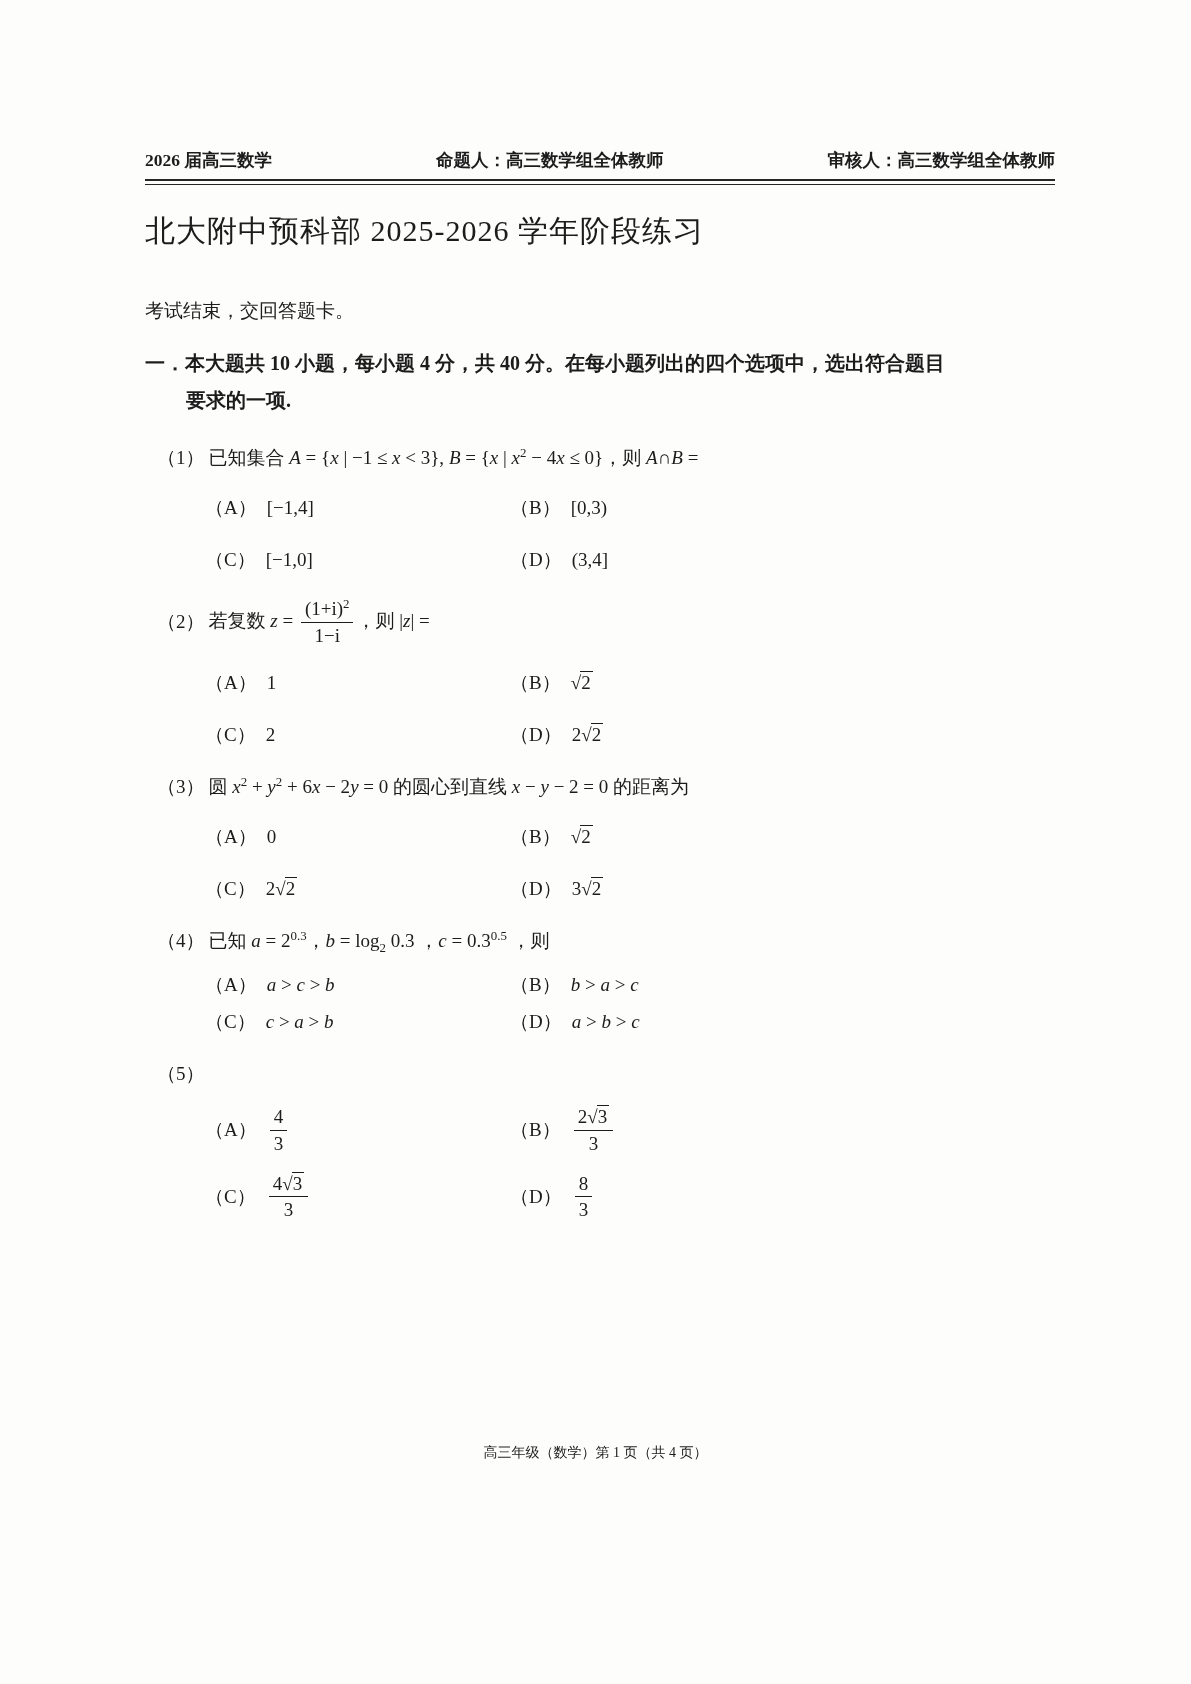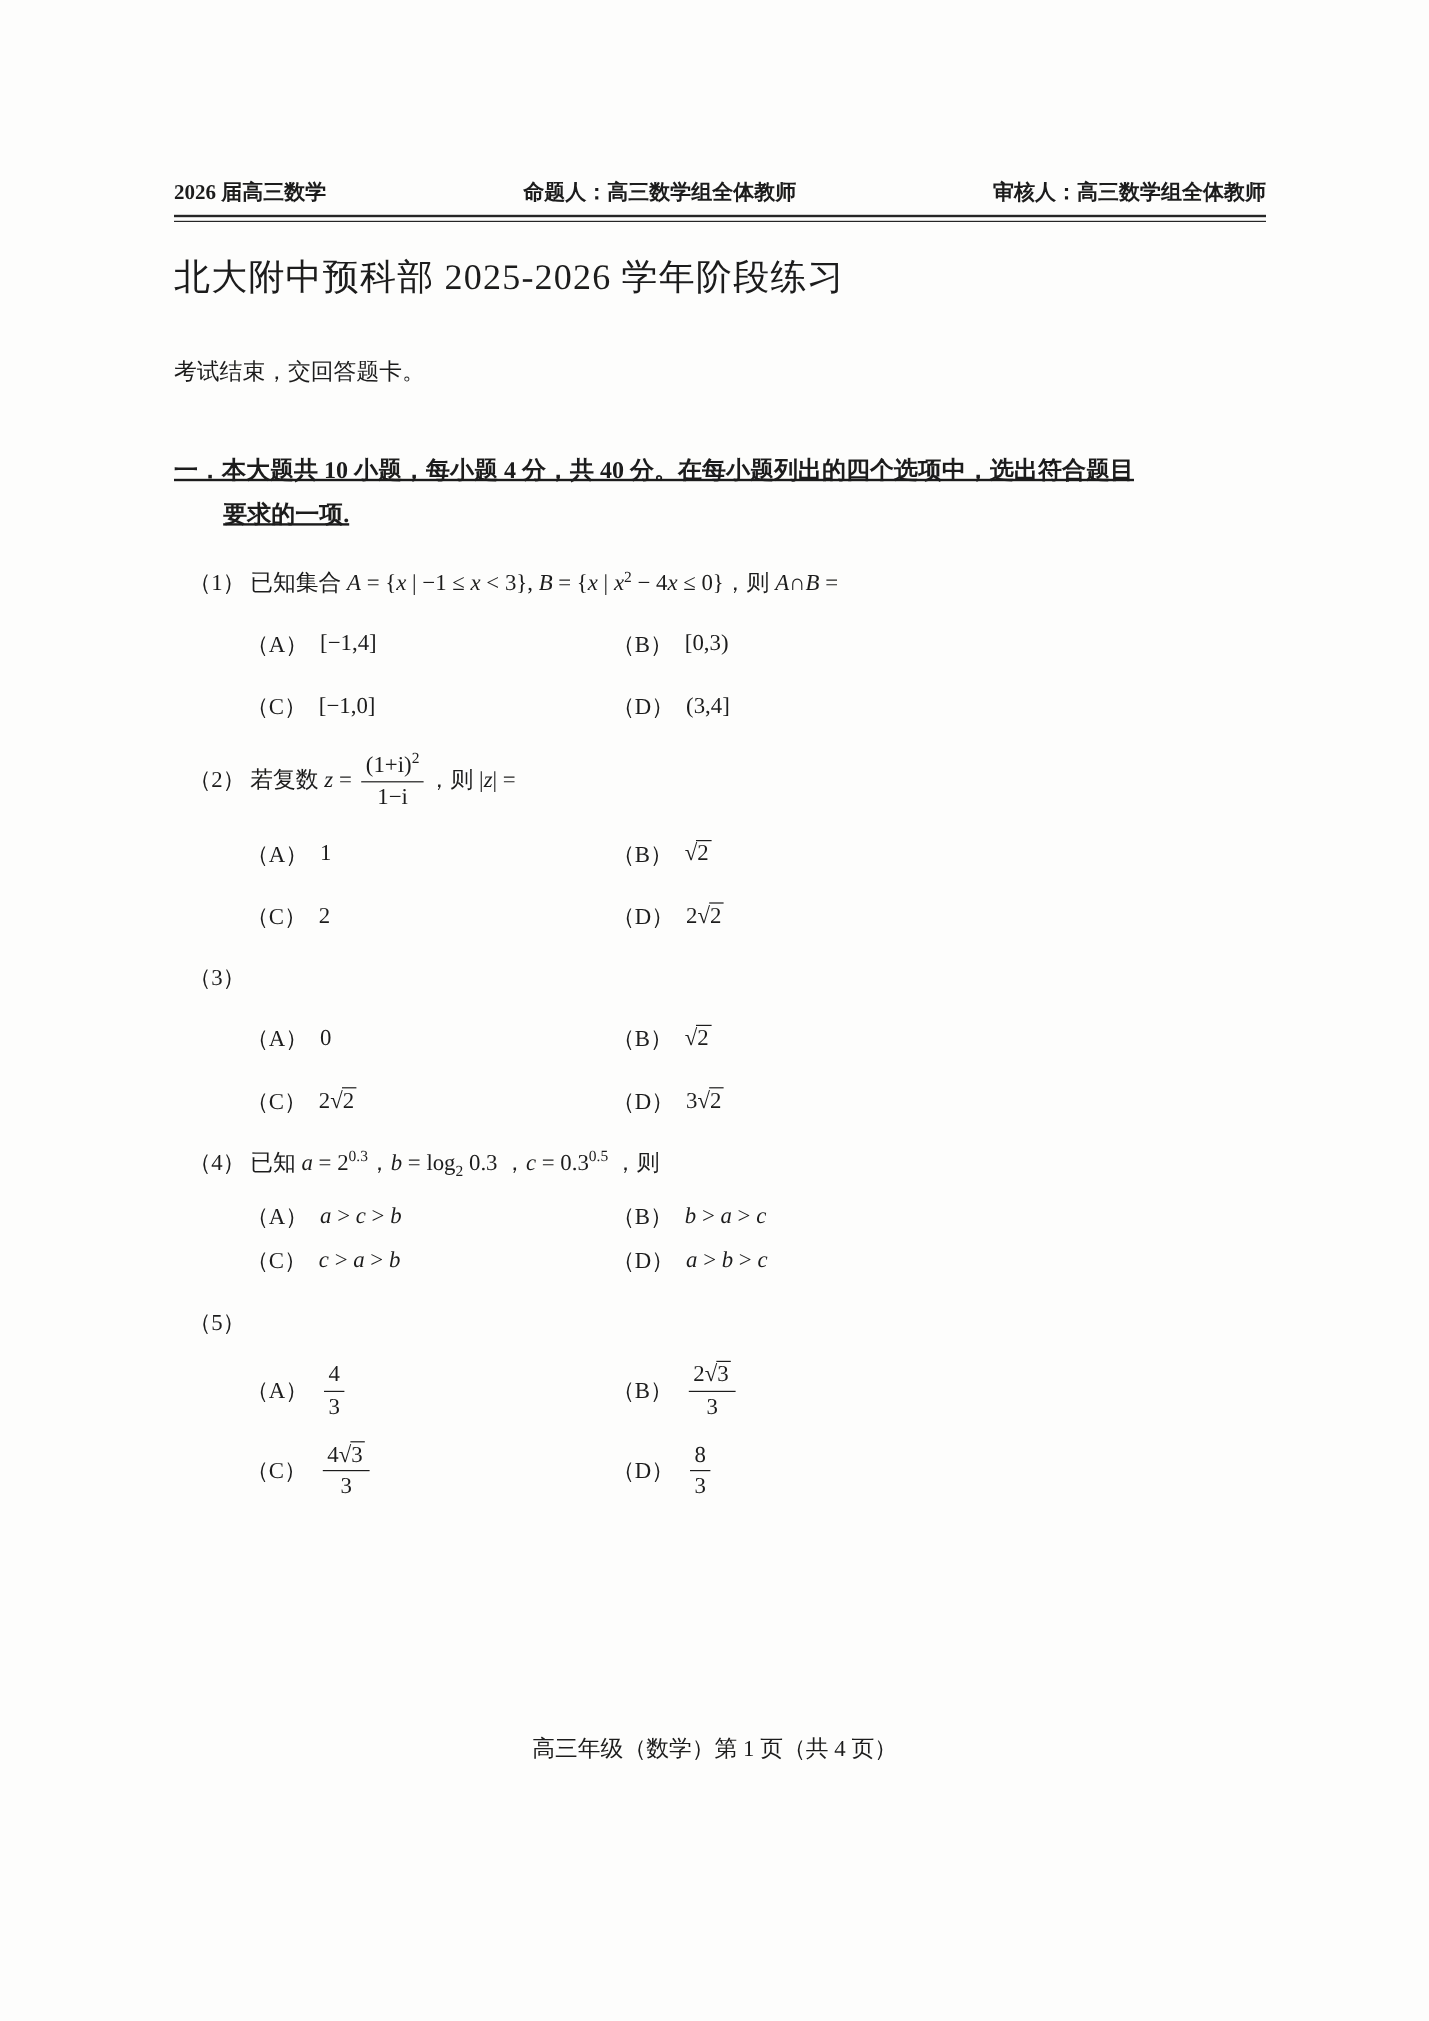--- a/index.html
+++ b/index.html
@@ -21,21 +21,21 @@
   .rule{margin-top:7px;height:3px;border-top:2px solid #262626;border-bottom:1px solid #262626;}
   
   .title1{margin-top:26px;font-size:30px;font-weight:400;letter-spacing:1px;}
   .subjectRow{position:relative;margin-top:10px;height:58px;}
   .subject{text-align:center;font-size:36px;font-weight:700;line-height:58px;}
   .date{position:absolute;right:6px;bottom:6px;font-size:20px;font-weight:400;}
   
   .intro{margin-top:40px;line-height:1.95;}
   .intro .ind{text-indent:2em;}
   
-  .section{margin-top:45px;font-weight:700;font-size:20px;line-height:1.85;text-decoration:underline;}
+  .section{margin-top:16px;font-weight:700;font-size:20px;line-height:1.85;}
   .section .cont{margin-left:2.05em;}
   
   .question{margin-top:24px;}
   .stem{display:flex;align-items:center;margin-left:12px;line-height:1.6;}
   .qnum{flex:0 0 auto;margin-right:4px;}
   .opts{margin:22px 0 8px 60px;display:grid;grid-template-columns:305px auto;row-gap:26px;}
   .question.tight .opts{row-gap:11px;margin-top:15px;}
   .question.midgap .opts{row-gap:16px;margin-top:16px;}
   .opt{display:flex;align-items:center;}
   .olabel{margin-right:10px;}
@@ -44,21 +44,21 @@
   sup{font-size:68%;vertical-align:super;line-height:0;}
   sub{font-size:68%;vertical-align:sub;line-height:0;}
   .frac{display:inline-flex;flex-direction:column;vertical-align:middle;
         text-align:center;line-height:1.25;margin:0 3px;}
   .frac .num{border-bottom:1.4px solid currentColor;padding:0 4px 1px;}
   .frac .den{padding:1px 4px 0;}
   .sq{white-space:nowrap;}
   .sq .rsign{letter-spacing:-1px;}
   .sq .rd{border-top:1.4px solid currentColor;padding:0 2px 0 1px;}
   
-  .footer{position:absolute;left:0;right:0;top:1444px;text-align:center;font-size:19px;}
+  .footer{position:absolute;left:0;right:0;top:1444px;text-align:center;font-size:14px;}
 </style>
 </head>
 <body>
 
 <main class="page">
 
   <div class="hdr">
     <span>2026 届高三数学</span>
     <span>命题人：高三数学组全体教师</span>
     <span>审核人：高三数学组全体教师</span>
@@ -126,20 +126,21 @@
       <div class="opt">
         <span class="olabel">（D）</span>
         <span class="oval">2<span class="sq"><span class="rsign">√</span><span class="rd">2</span></span></span>
       </div>
     </div>
   </div>
 
   <div class="question">
     <div class="stem">
       <span class="qnum">（3）</span>
+      <span class="qtext">圆 <i>x</i><sup>2</sup> + <i>y</i><sup>2</sup> + 6<i>x</i> − 2<i>y</i> = 0 的圆心到直线 <i>x</i> − <i>y</i> − 2 = 0 的距离为</span>
     </div>
     <div class="opts">
       <div class="opt">
         <span class="olabel">（A）</span>
         <span class="oval">0</span>
       </div>
       <div class="opt">
         <span class="olabel">（B）</span>
         <span class="oval"><span class="sq"><span class="rsign">√</span><span class="rd">2</span></span></span>
       </div>

